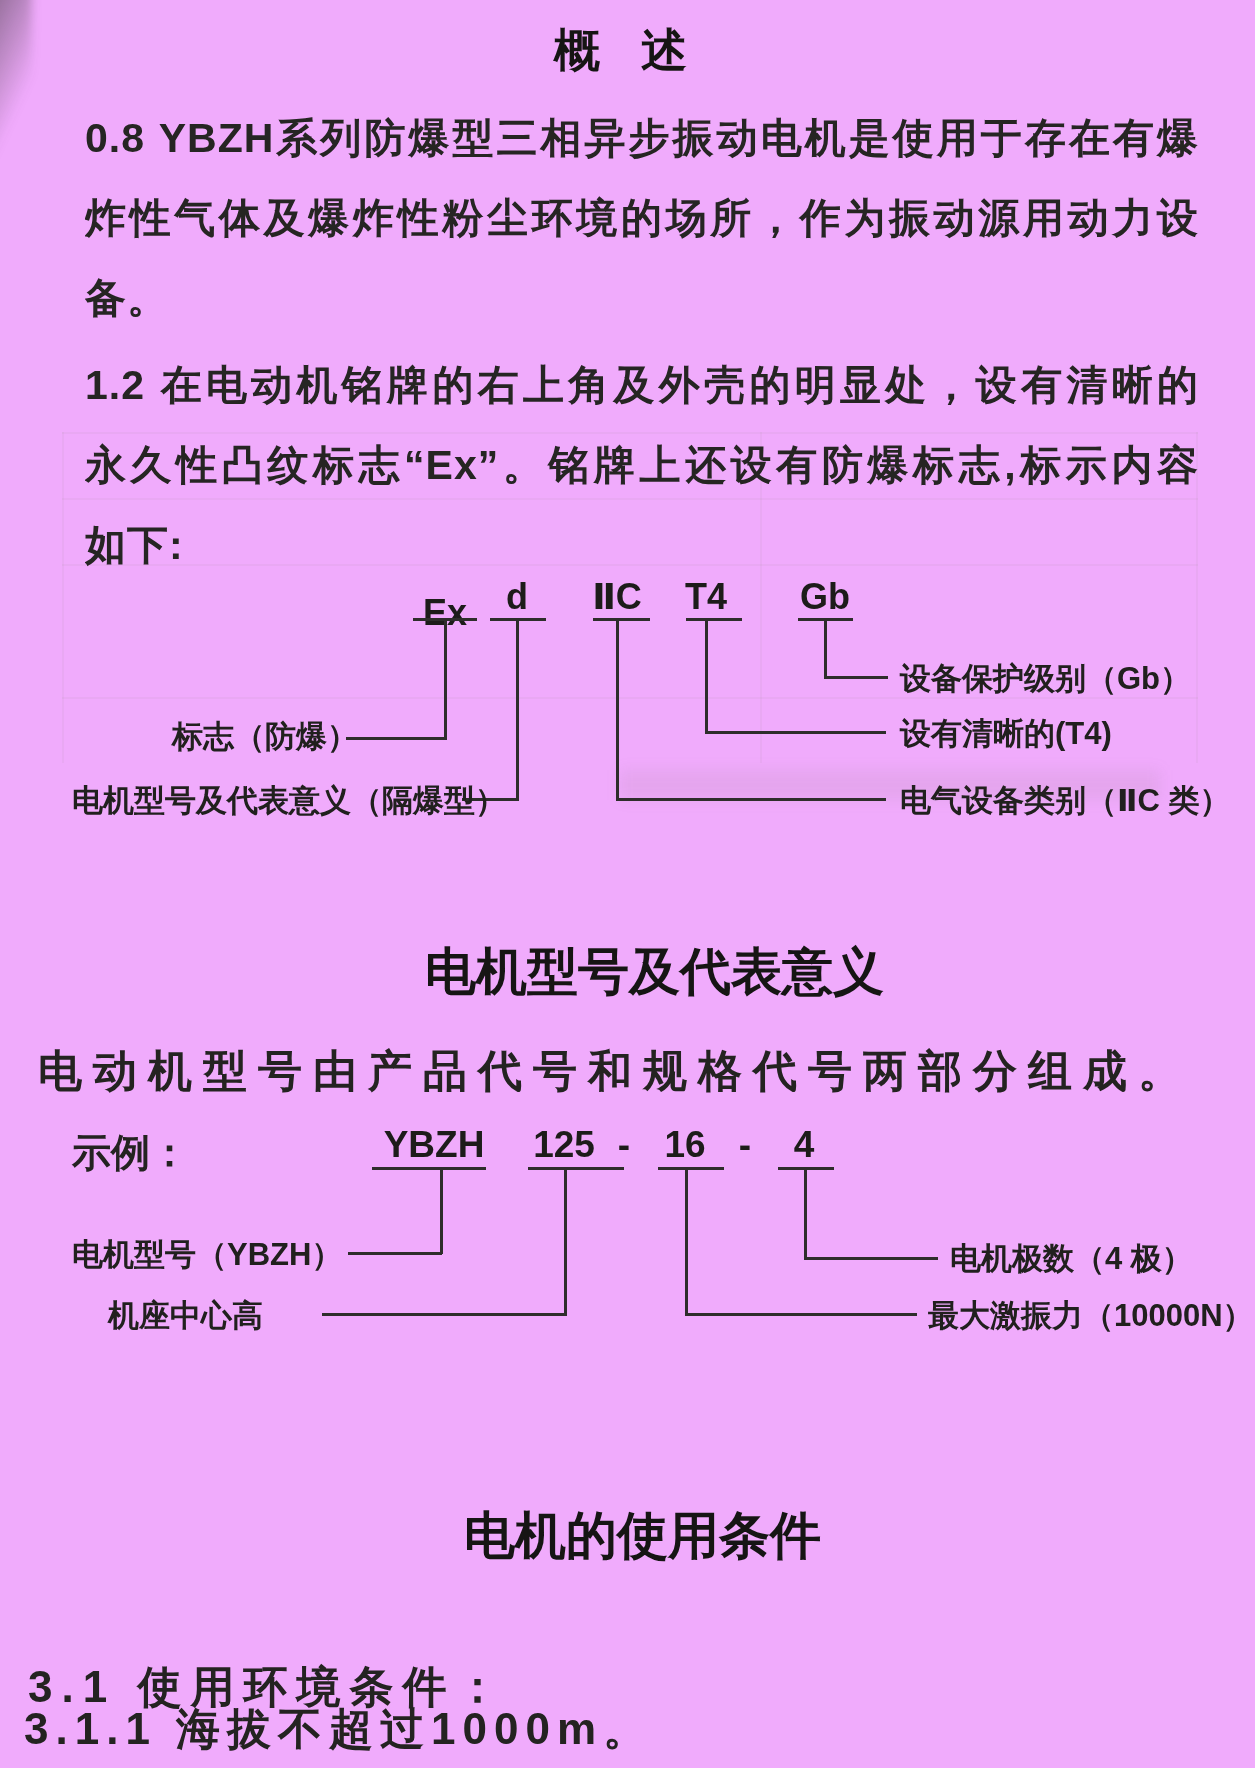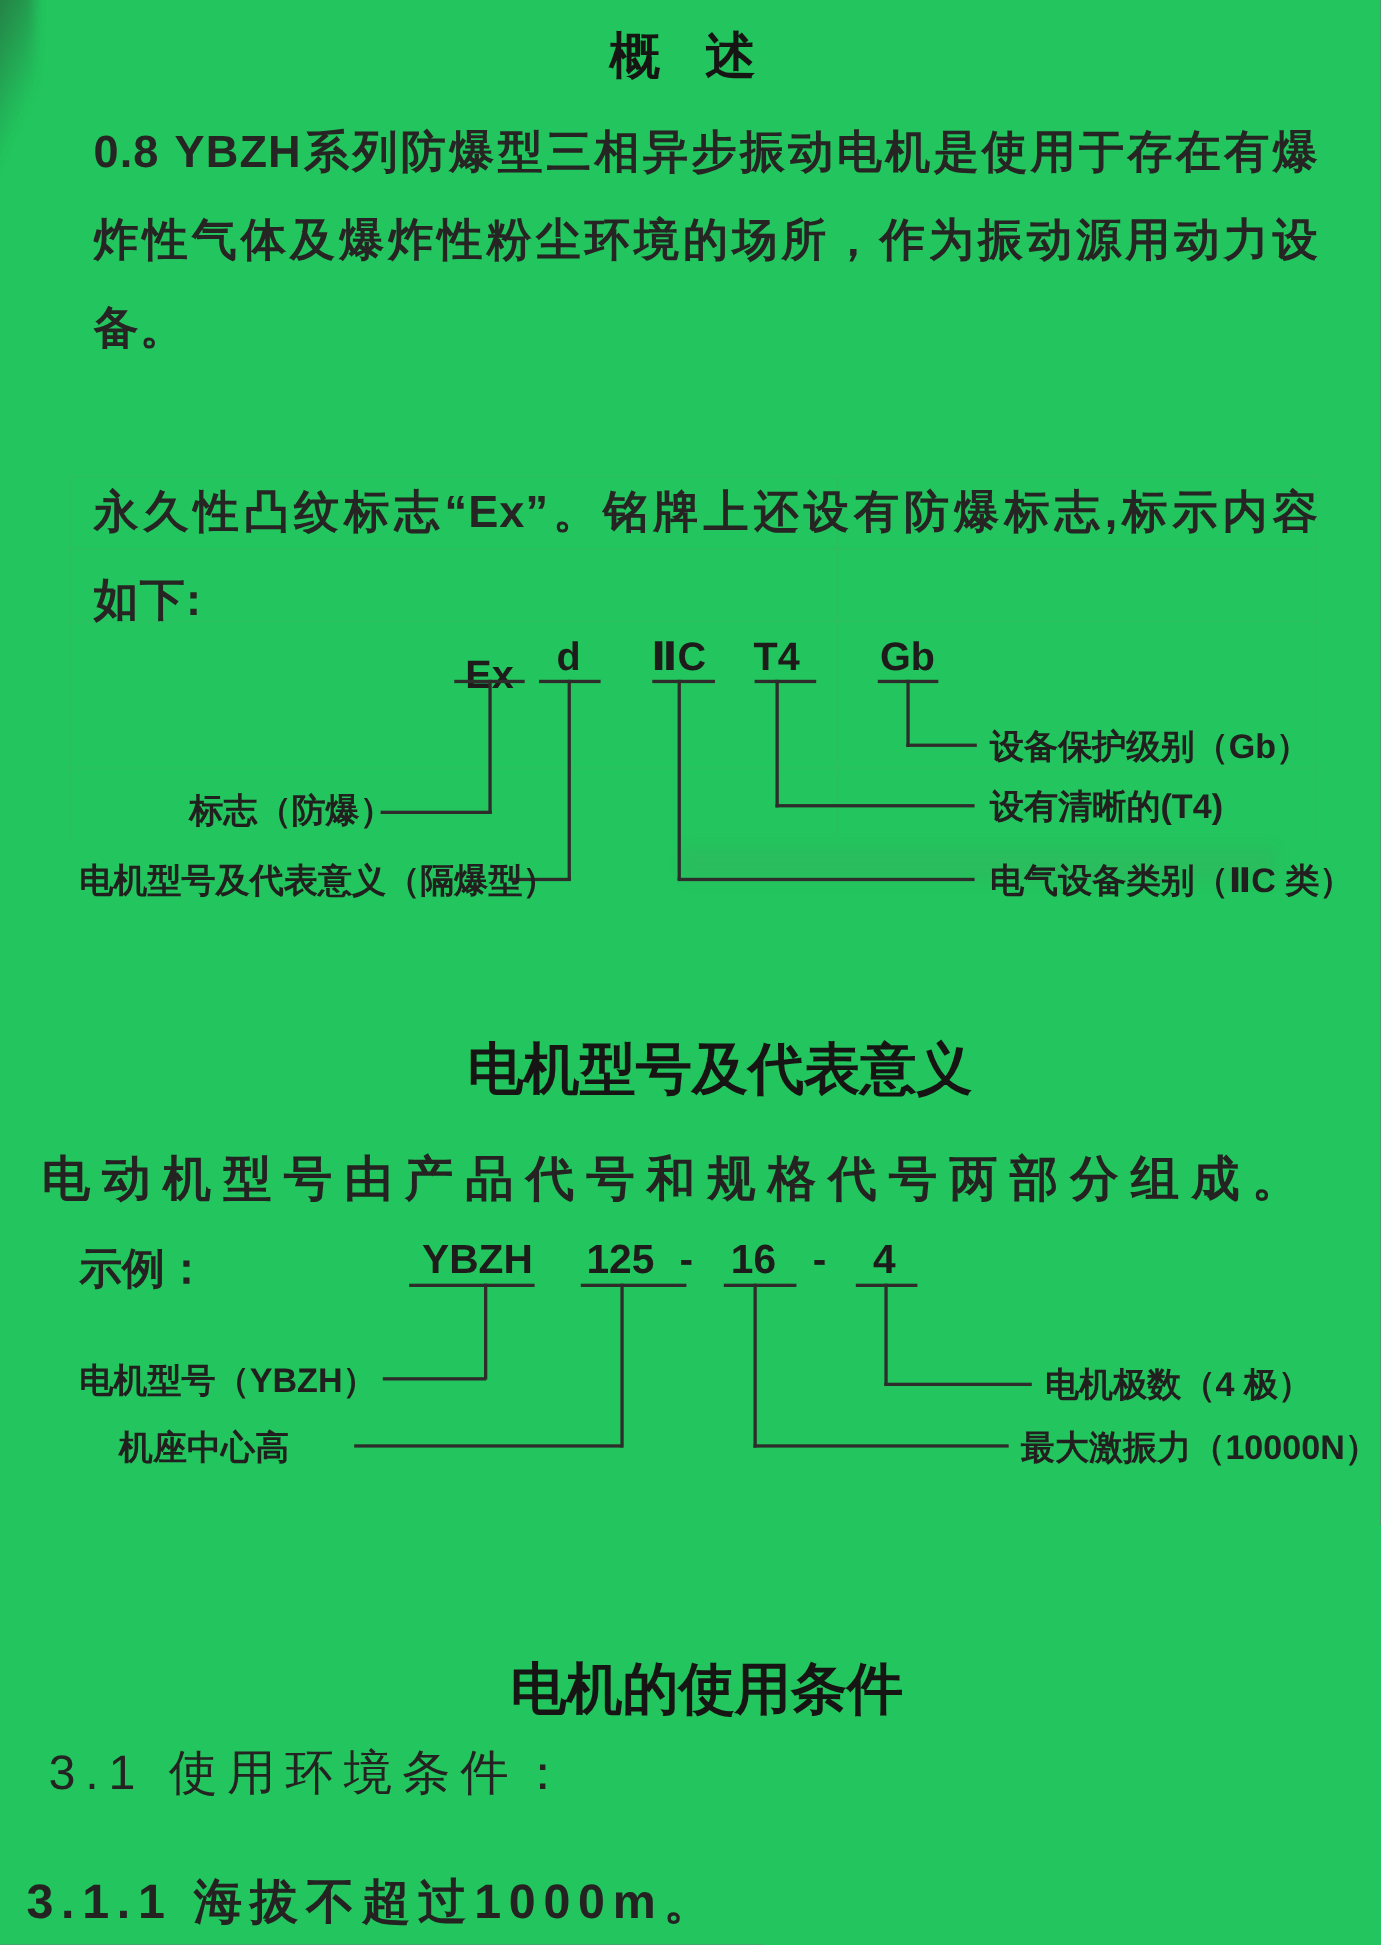--- a/index.html
+++ b/index.html
@@ -5,21 +5,21 @@
   html,body{margin:0;padding:0;background:#777;}
   #page{
     position:relative;width:1255px;height:1768px;overflow:hidden;
     font-family:"Liberation Sans","DejaVu Sans",sans-serif;
     color:#2b2a28;
     background:
       linear-gradient(90deg, rgba(75,73,70,.32) 0px, rgba(75,73,70,.12) 9px, rgba(0,0,0,0) 20px, rgba(0,0,0,0) 1230px, rgba(110,108,104,.16) 1255px),
       linear-gradient(180deg, rgba(0,0,0,0) 1728px, rgba(95,93,90,.40) 1754px, rgba(58,57,55,.62) 1768px),
       radial-gradient(ellipse at 48% 26%, rgba(255,255,255,.30), rgba(0,0,0,0) 62%),
       linear-gradient(180deg,#e6e4e0 0%,#ddda d5 35%,#dbd8d3 45%,#d5d2cd 78%,#ccc9c4 100%);
-    background-color:#22c55e;
+    background-color:#f0abfc;
   }
   .corner-shadow{position:absolute;left:-14px;top:-16px;width:46px;height:180px;
     background:linear-gradient(115deg,rgba(40,39,37,.55),rgba(40,39,37,0) 70%);
     filter:blur(5px);border-radius:8px;}
   .txt{position:absolute;white-space:nowrap;}
   .body-line{font-size:41px;font-weight:600;letter-spacing:1px;color:#262523;
     width:1114px;text-align:justify;text-align-last:justify;white-space:normal;height:80px;line-height:80px;overflow:hidden;}
   .body-line.short{text-align-last:left;}
   .h-title{position:absolute;left:0;right:0;text-align:center;font-weight:900;color:#161514;}
   .dlab{position:absolute;font-size:31px;font-weight:600;color:#21201e;white-space:nowrap;}
@@ -44,20 +44,21 @@
   <div class="ghost" style="left:760px;top:432px;width:2px;height:331px"></div>
   <div class="ghost" style="left:1196px;top:432px;width:2px;height:331px"></div>
   <div class="ghost-smudge" style="left:620px;top:770px;width:540px;height:30px"></div>
 
   <div class="h-title" style="top:20px;font-size:46px;letter-spacing:14px;">概  述</div>
 
   <div class="txt body-line" style="left:85px;top:98px;">0.8 YBZH系列防爆型三相异步振动电机是使用于存在有爆</div>
   <div class="txt body-line" style="left:85px;top:178px;">炸性气体及爆炸性粉尘环境的场所，作为振动源用动力设</div>
   <div class="txt body-line short" style="left:85px;top:258px;">备。</div>
 
+  <div class="txt body-line" style="left:85px;top:345px;">1.2 在电动机铭牌的右上角及外壳的明显处，设有清晰的</div>
   <div class="txt body-line" style="left:85px;top:425px;">永久性凸纹标志“Ex”。铭牌上还设有防爆标志,标示内容</div>
   <div class="txt body-line short" style="left:85px;top:505px;">如下:</div>
 
   <div class="dterm" style="left:400px;top:576px;width:90px;margin-top:16px;">Ex</div>
   <div class="dterm" style="left:472px;top:576px;width:90px;">d</div>
   <div class="dterm" style="left:572px;top:576px;width:90px;">ⅡC</div>
   <div class="dterm" style="left:661px;top:576px;width:90px;">T4</div>
   <div class="dterm" style="left:780px;top:576px;width:90px;">Gb</div>
 
   <div class="hl" style="left:413px;top:618px;width:64px;"></div>
@@ -117,17 +118,17 @@
   <div class="dlab" style="left:108px;top:1295px;">机座中心高</div>
 
   <div class="hl" style="left:804px;top:1257px;width:134px;"></div>
   <div class="dlab" style="left:950px;top:1238px;">电机极数（4 极）</div>
 
   <div class="hl" style="left:685px;top:1313px;width:232px;"></div>
   <div class="dlab" style="left:928px;top:1295px;">最大激振力（10000N）</div>
 
   <div class="h-title" style="left:30px;top:1502px;font-size:51px;">电机的使用条件</div>
 
-  <div class="txt" style="left:28px;top:1582px;font-size:44px;font-weight:400;letter-spacing:9px;color:#242321;margin-left:16px;">3.1 使用环境条件：</div>
+  <div class="txt" style="left:28px;top:1658px;font-size:44px;font-weight:700;letter-spacing:9px;color:#242321;">3.1 使用环境条件：</div>
 
   <div class="txt" style="left:24px;top:1700px;font-size:44px;font-weight:600;letter-spacing:7px;color:#242321;">3.1.1 海拔不超过1000m。</div>
 
 </div>
 
 </body></html>

